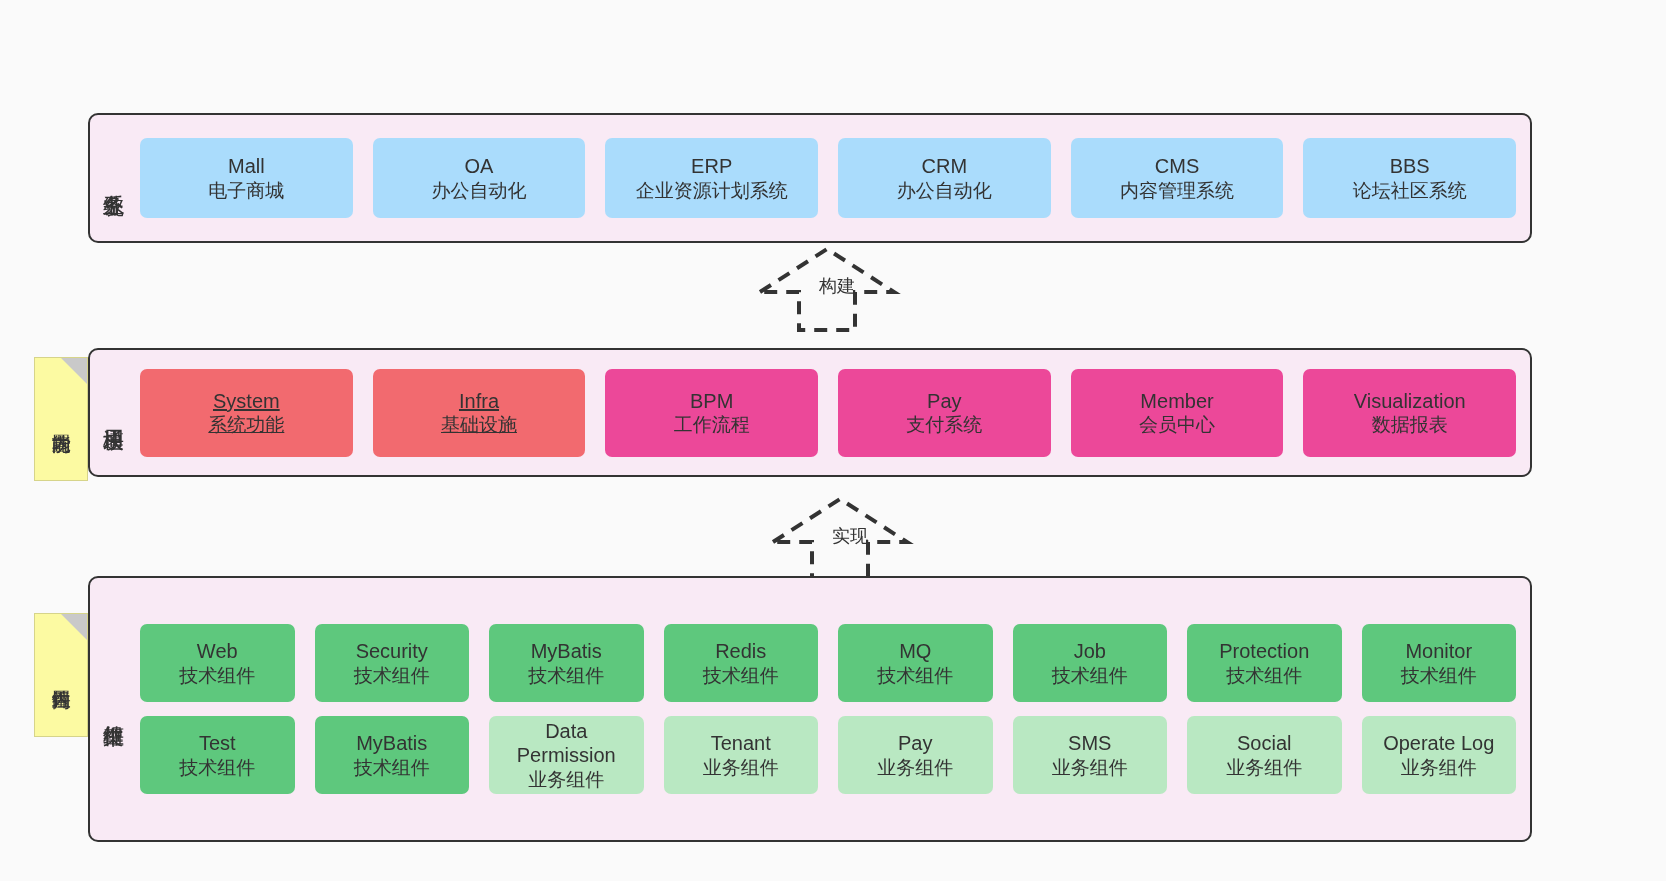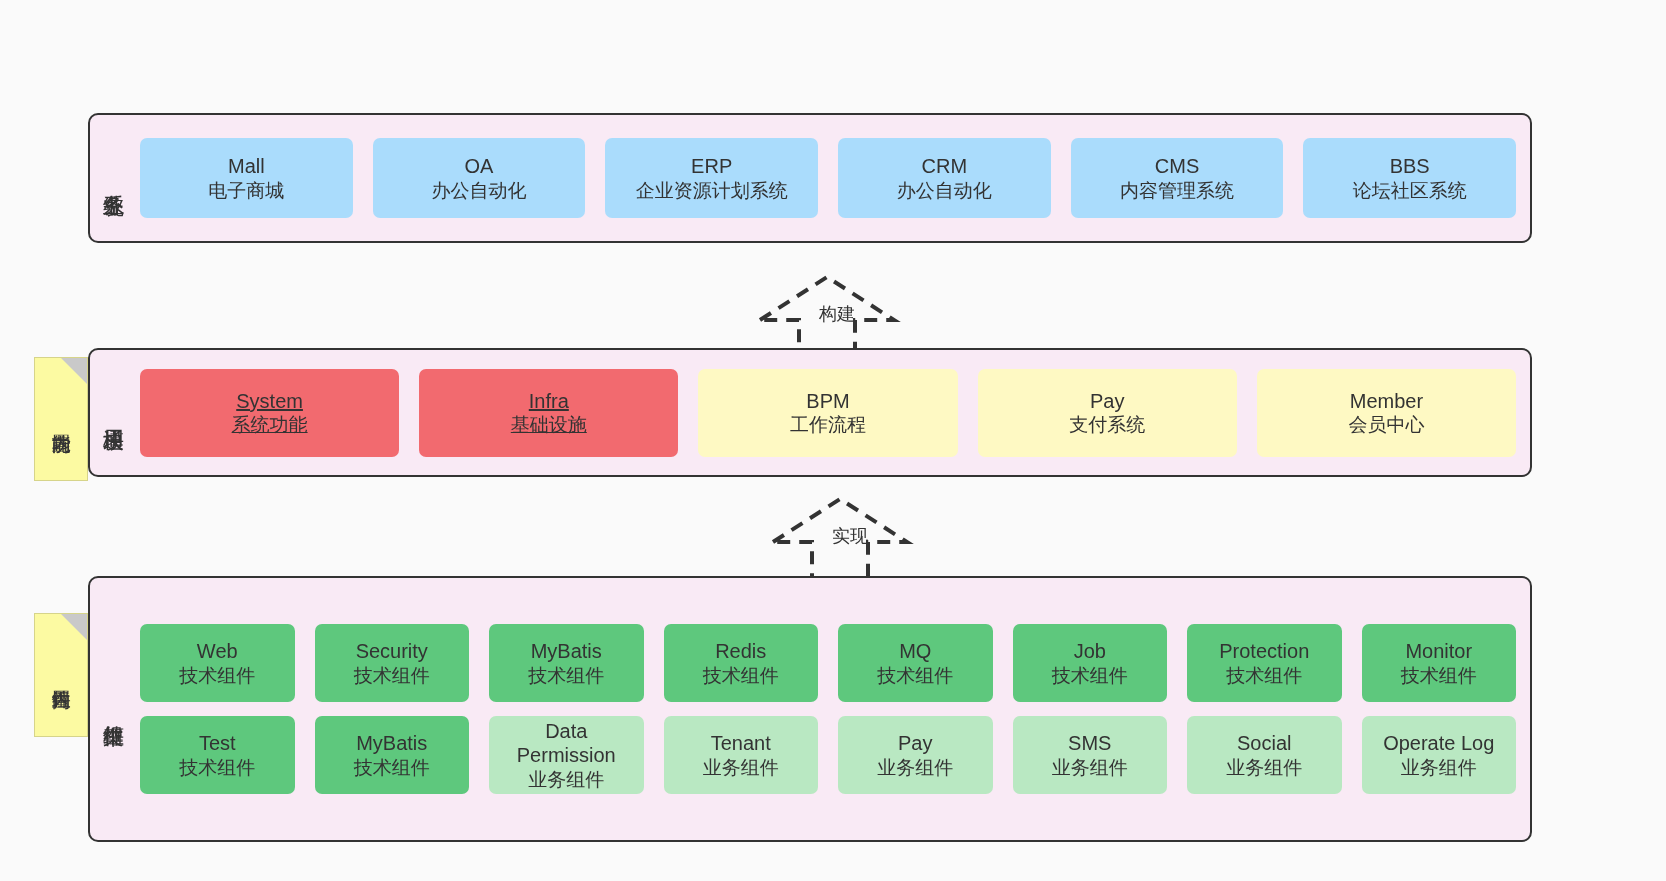--- a/index.html
+++ b/index.html
@@ -65,21 +65,21 @@
     color: #333333;
     text-align: center;
     line-height: 1.22;
     padding: 6px 4px;
   }
   .card .t-en { font-size: 20px; }
   .card .t-cn { font-size: 19px; }
 
   .c-blue        { background: #aadcfc; text-align: right; }
   .c-red         { background: #f26a6f; text-decoration: underline; }
-  .c-pink        { background: #fef9c3; text-align: center; }
+  .c-pink        { background: #ec4899; text-align: center; }
   .c-green       { background: #5ec87d; }
   .c-greenlight  { background: #b9e8c2; }
 
   
   .row-biz   .card { height: 80px; }
   .row-mod   .card { height: 88px; }
   .row-fw    .card { height: 78px; }
 
   
   .note {
@@ -147,21 +147,21 @@
         </div>
         <div class="card c-blue">
           <span class="t-en">BBS</span>
           <span class="t-cn">论坛社区系统</span>
         </div>
 
       </div>
     </div>
   </div>
 
-  <div class="arrow-wrap" style="left:755px; top:272px; width:150px; height:90px;">
+  <div class="arrow-wrap" style="left:755px; top:244px; width:150px; height:90px;">
     <svg width="150" height="90" viewBox="0 0 150 90">
       <path d="M 5 48 L 72 5 L 139 48 L 100 48 L 100 86 L 44 86 L 44 48 Z" fill="none" stroke="#333333" stroke-width="4" stroke-dasharray="13 9" stroke-linejoin="miter" stroke-linecap="butt"></path>
     </svg>
     <span class="arrow-label" style="left:64px; top:30px;">构建</span>
   </div>
 
   <div class="note" style="left:34px; top:357px; width:54px; height:124px;">
     <span class="fold"></span>
     <span>内置功能</span>
   </div>
@@ -183,20 +183,24 @@
           <span class="t-en">BPM</span>
           <span class="t-cn">工作流程</span>
         </div>
         <div class="card c-pink">
           <span class="t-en">Pay</span>
           <span class="t-cn">支付系统</span>
         </div>
         <div class="card c-pink">
           <span class="t-en">Member</span>
           <span class="t-cn">会员中心</span>
+        </div>
+        <div class="card c-pink">
+          <span class="t-en">Visualization</span>
+          <span class="t-cn">数据报表</span>
         </div>
 
       </div>
     </div>
   </div>
 
   <div class="arrow-wrap" style="left:768px; top:494px; width:150px; height:90px;">
     <svg width="150" height="90" viewBox="0 0 150 90">
       <path d="M 5 48 L 72 5 L 139 48 L 100 48 L 100 86 L 44 86 L 44 48 Z" fill="none" stroke="#333333" stroke-width="4" stroke-dasharray="13 9" stroke-linejoin="miter" stroke-linecap="butt"></path>
     </svg>

